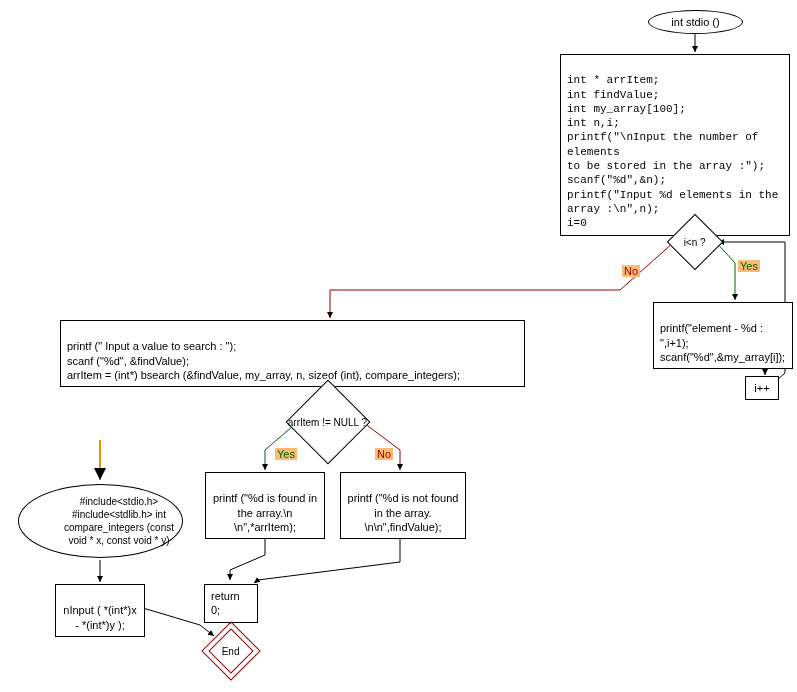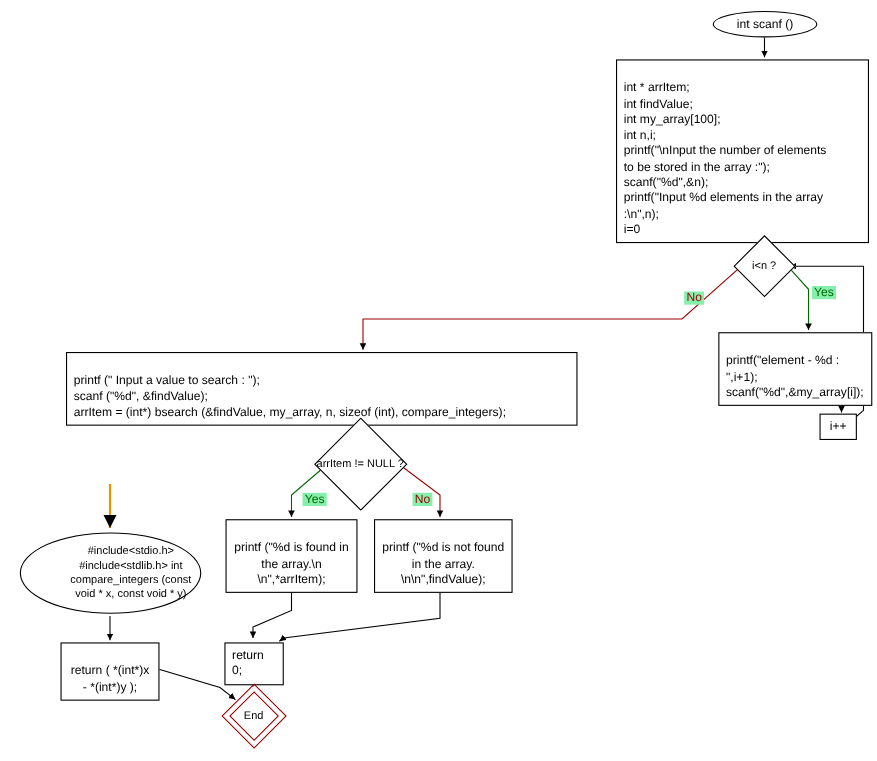--- a/index.html
+++ b/index.html
@@ -68,21 +68,21 @@
   align-items: center;
   justify-content: center;
 }
 .end-text {
   transform: rotate(-45deg);
   font-size: 10px;
 }
 .edge-label {
   position: absolute;
   font-size: 11px;
-  background: #86efac;
+  background: #fdba74;
   padding: 0 2px;
 }
 </style>
 </head>
 <body>
 
 <svg width="797" height="692">
   <defs>
     <marker id="arrow" markerWidth="8" markerHeight="8" refX="6" refY="3" orient="auto">
       <path d="M0,0 L6,3 L0,6 Z" fill="#000"></path>
@@ -114,24 +114,24 @@
   <line x1="230" y1="608" x2="230" y2="624" stroke="#000" marker-end="url(#arrow)"></line>
 
   <line x1="100" y1="440" x2="100" y2="480" stroke="#e69500" stroke-width="2" marker-end="url(#arrow)"></line>
 
   <line x1="100" y1="560" x2="100" y2="582" stroke="#000" marker-end="url(#arrow)"></line>
 
   <polyline points="143,608 200,625 214,636" fill="none" stroke="#000" marker-end="url(#arrow)"></polyline>
 </svg>
 
 <div class="node ellipse" style="left:648px; top:10px; width:95px; height:24px; border-radius:50%;">
-  <span>int scanf ()</span>
-</div>
-
-<div class="node rect" style="left:560px; top:54px; width:230px; white-space:pre-line;">
+  <span>int stdio ()</span>
+</div>
+
+<div class="node rect" style="left:560px; top:54px; width:230px; white-space:pre-line;font-family:Liberation Mono, monospace;">
   <span>int * arrItem;
 int findValue;
 int my_array[100];
 int n,i;
 printf("\nInput the number of elements
 to be stored in the array :");
 scanf("%d",&amp;n);
 printf("Input %d elements in the array :\n",n);
 i=0</span>
 </div>
@@ -182,21 +182,21 @@
 </div>
 
 <div class="node ellipse" style="left:18px; top:484px; width:165px; height:74px; white-space:pre-line; font-size:10px;justify-content:flex-end;">
   <span>#include&lt;stdio.h&gt;
 #include&lt;stdlib.h&gt; int
 compare_integers (const
 void * x, const void * y)</span>
 </div>
 
 <div class="node rect" style="left:55px; top:584px; width:90px; text-align:center; white-space:pre-line;">
-  <span>return ( *(int*)x
+  <span>nInput ( *(int*)x
 - *(int*)y );</span>
 </div>
 
 <div class="end-outer" style="left:210px; top:630px;">
   <div class="end-inner">
     <div class="end-text">End</div>
   </div>
 </div>
 
 </body></html>

